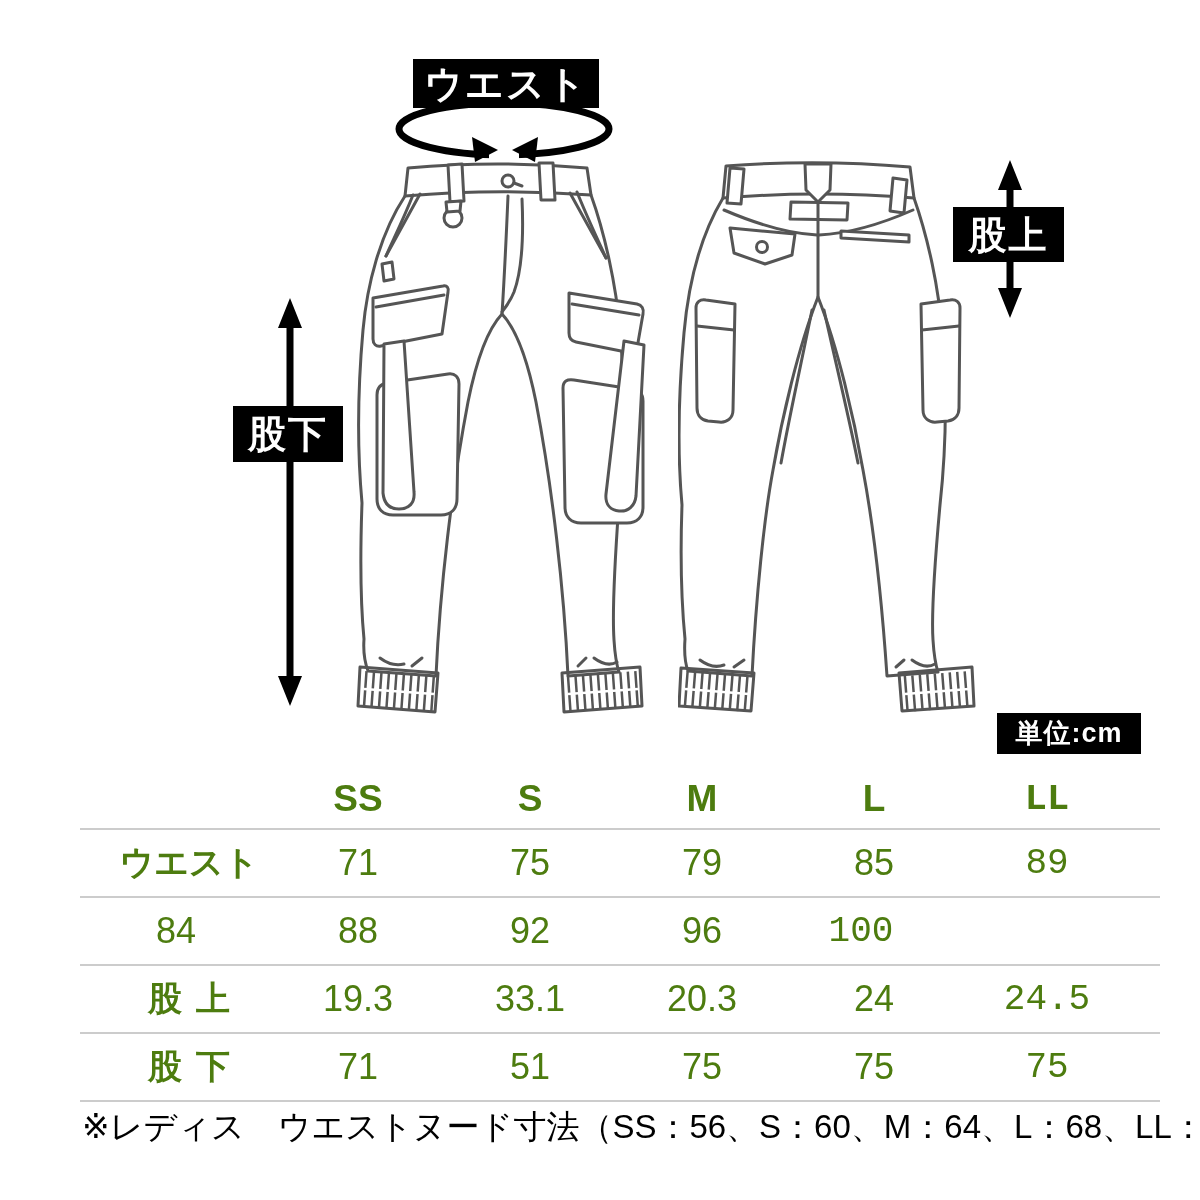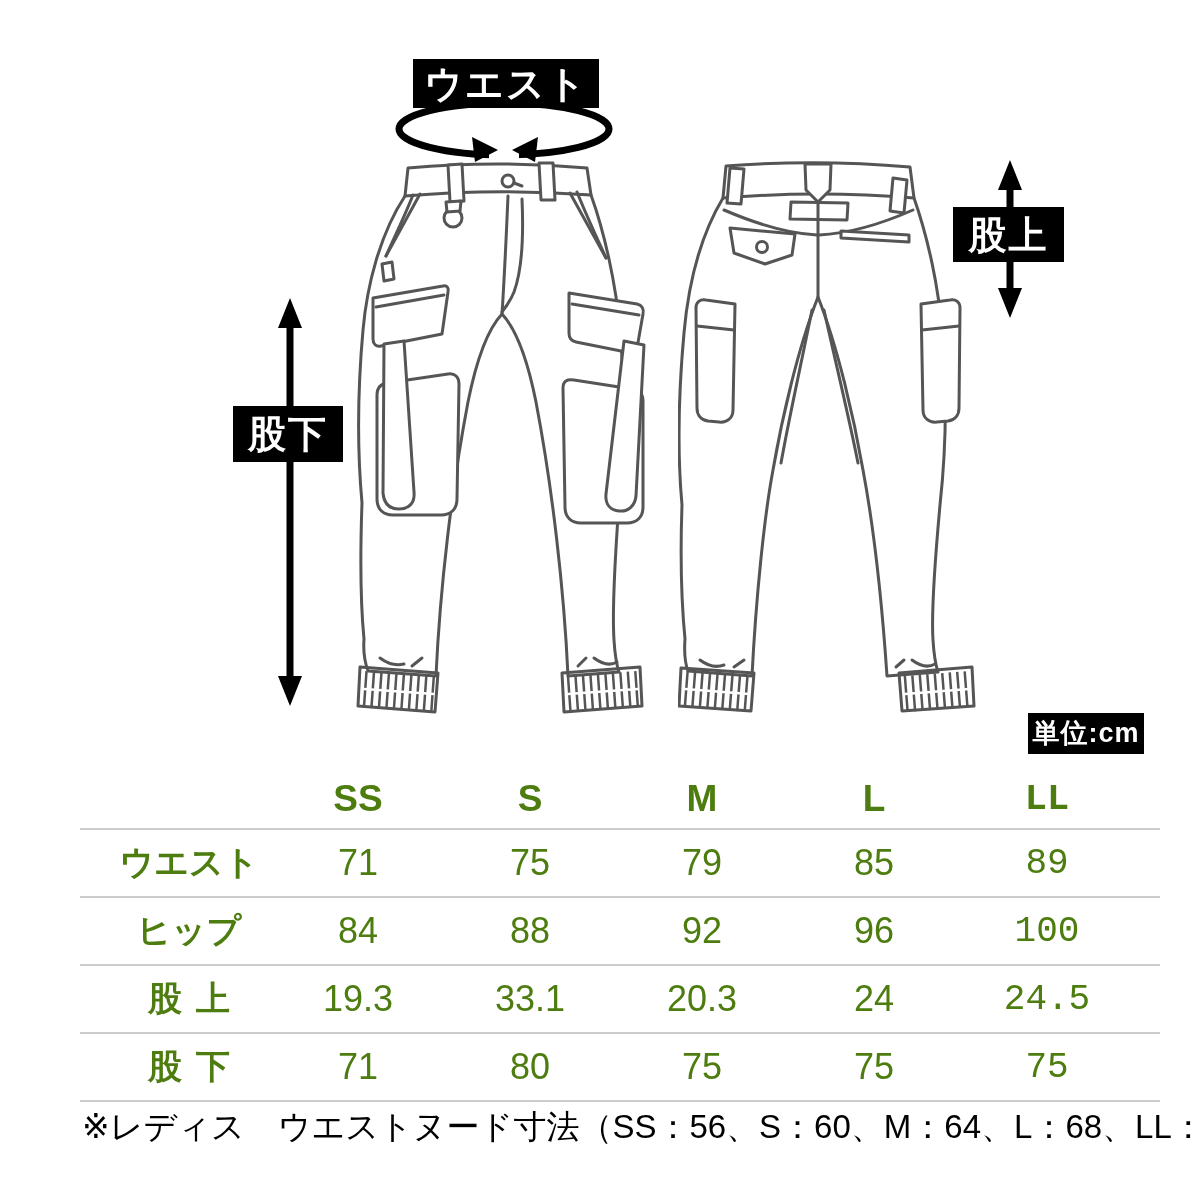--- a/index.html
+++ b/index.html
@@ -9,21 +9,21 @@
   }
   
   .tag{
     position:absolute;background:#000;color:#fff;font-weight:bold;
     display:flex;align-items:center;justify-content:center;
     letter-spacing:2px;line-height:1;
   }
   .tag-waist{left:393px;top:59px;width:186px;height:49px;font-size:38px;}
   .tag-rise{left:933px;top:207px;width:111px;height:55px;font-size:38px;}
   .tag-inseam{left:213px;top:406px;width:110px;height:56px;font-size:38px;}
-  .tag-unit{left:1008px;top:713px;width:116px;height:41px;font-size:27px;letter-spacing:1px;}
+  .tag-unit{left:977px;top:713px;width:144px;height:41px;font-size:27px;letter-spacing:1px;}
   
   .abs{position:absolute;}
   
   .size-table{position:absolute;left:60px;top:770px;width:1080px;}
   .t-row{
     display:grid;grid-template-columns:192px 172px 172px 172px 172px 200px;
     align-items:center;height:66px;border-bottom:2px solid #ccc;
   }
   .t-row.t-head{height:58px;}
   .t-cell{text-align:center;font-size:36px;color:#4d7c0f;}
@@ -176,39 +176,38 @@
     </div>
     <div class="t-row">
       <div class="t-cell t-label">ウエスト</div>
       <div class="t-cell">71</div>
       <div class="t-cell">75</div>
       <div class="t-cell">79</div>
       <div class="t-cell">85</div>
       <div class="t-cell">89</div>
     </div>
     <div class="t-row">
-      <div class="t-cell t-label">ヒップ</div>
       <div class="t-cell">84</div>
       <div class="t-cell">88</div>
       <div class="t-cell">92</div>
       <div class="t-cell">96</div>
       <div class="t-cell">100</div>
     </div>
     <div class="t-row">
       <div class="t-cell t-label spread">股上</div>
       <div class="t-cell">19.3</div>
       <div class="t-cell">33.1</div>
       <div class="t-cell">20.3</div>
       <div class="t-cell">24</div>
       <div class="t-cell">24.5</div>
     </div>
     <div class="t-row">
       <div class="t-cell t-label spread">股下</div>
       <div class="t-cell">71</div>
-      <div class="t-cell">80</div>
+      <div class="t-cell">51</div>
       <div class="t-cell">75</div>
       <div class="t-cell">75</div>
       <div class="t-cell">75</div>
     </div>
   </div>
 
   <p class="footnote">※レディス　ウエストヌード寸法（SS：56、S：60、M：64、L：68、LL：72）</p>
 
 </div>
 

